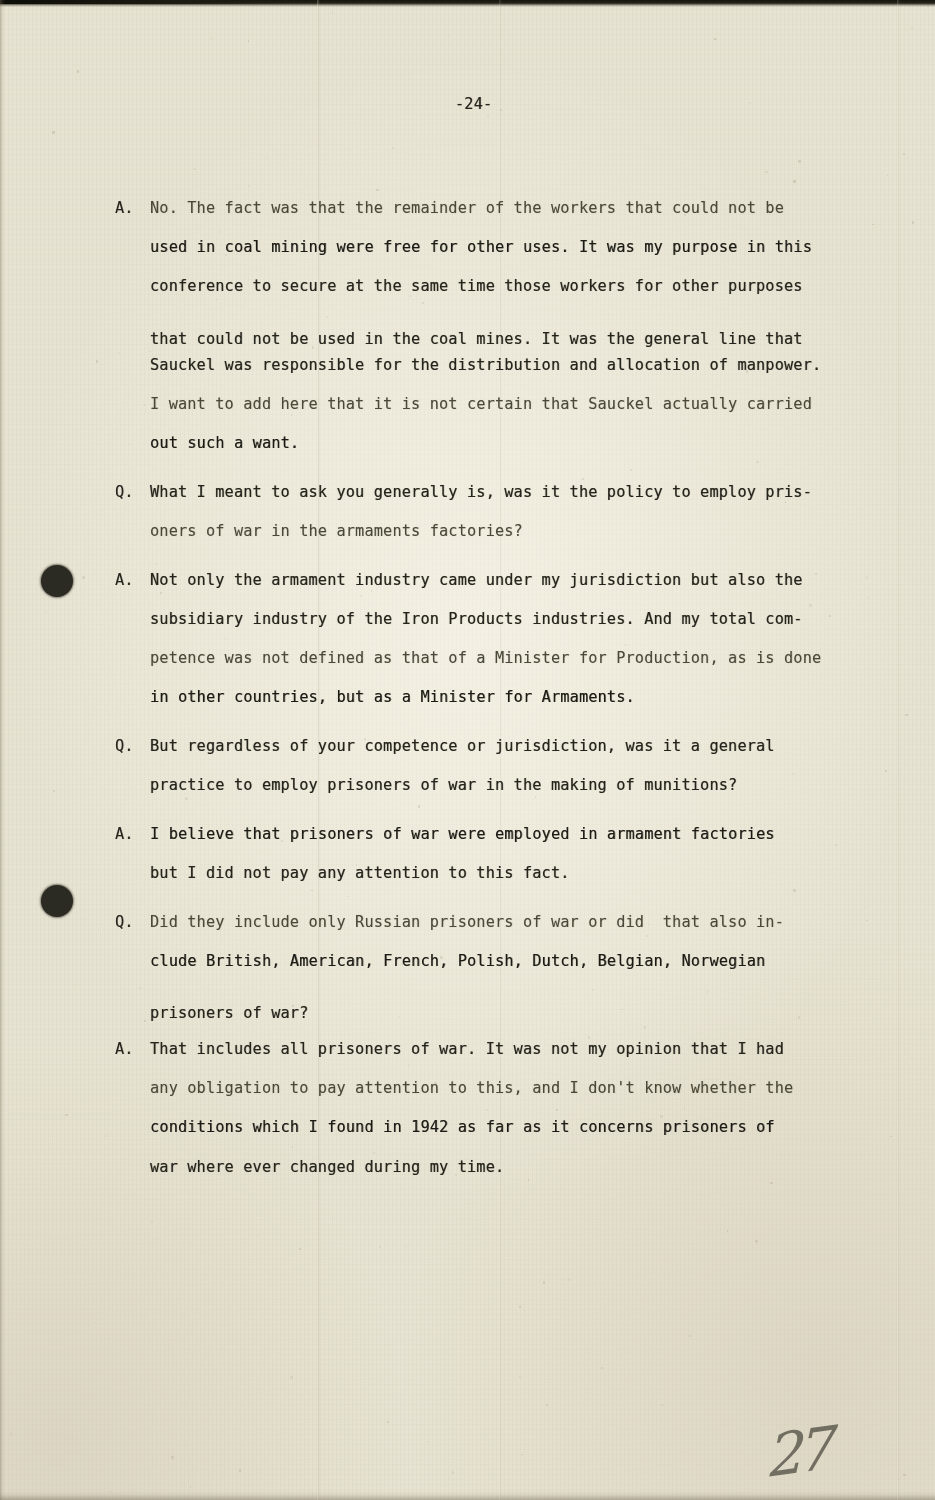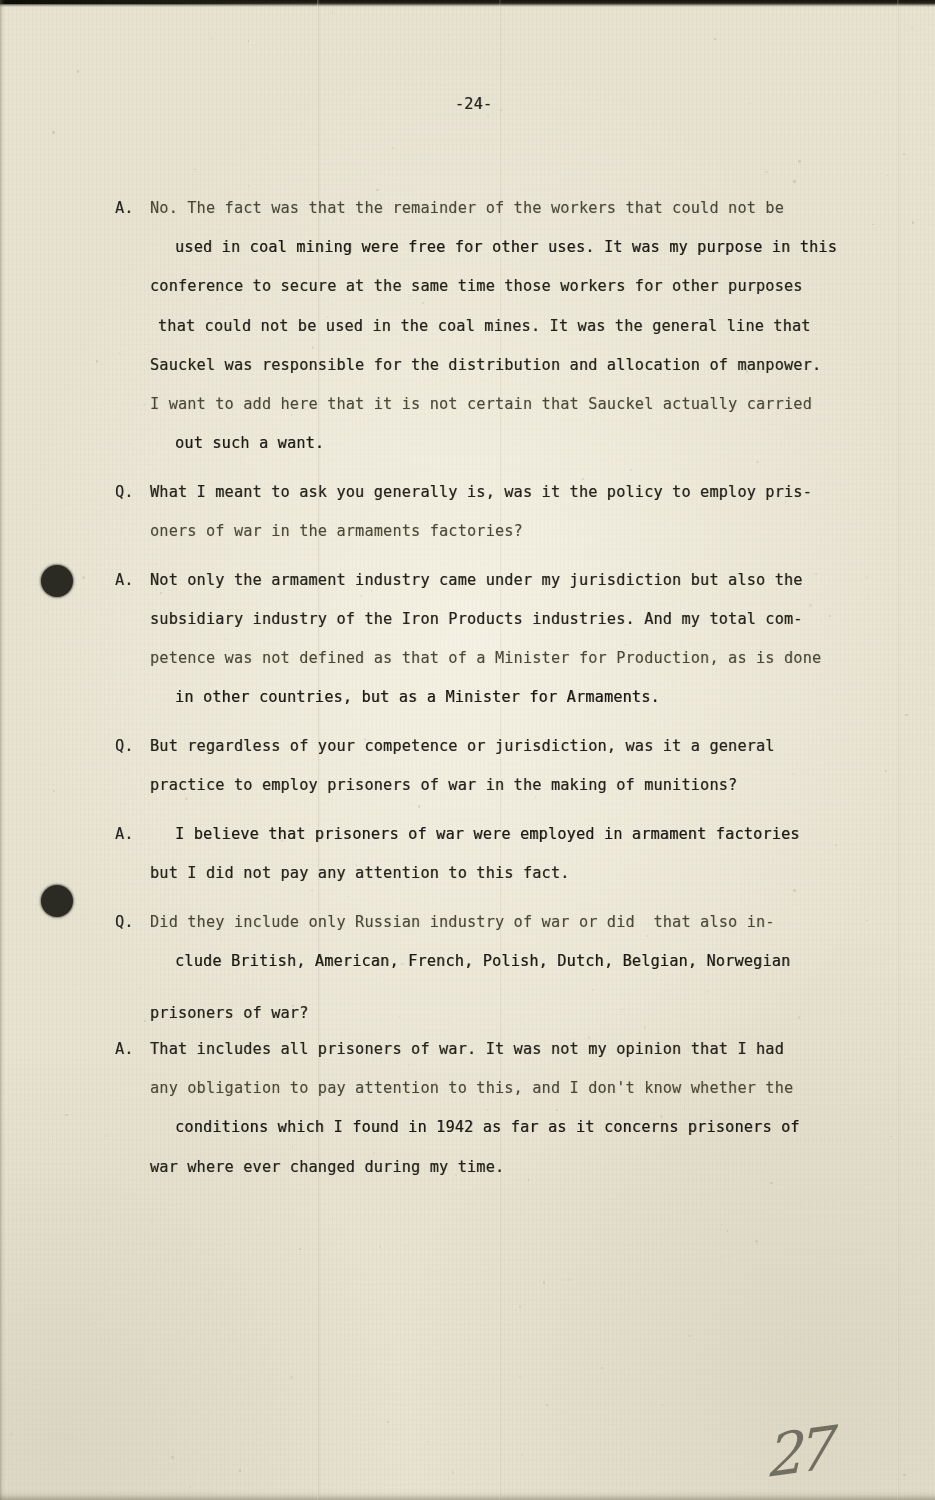--- a/index.html
+++ b/index.html
@@ -113,21 +113,21 @@
     color: #24231c;
     font-size: 15.2px;
     letter-spacing: 0.18px;
     white-space: pre;
     text-shadow:
       0.5px 0.3px 0px rgba(58,56,44,0.42),
       -0.4px 0.25px 0.7px rgba(96,92,72,0.28);
   }
   
   .ink-light { color: #4a4839; text-shadow: 0.4px 0.3px 0.8px rgba(120,115,92,0.45); }
-  .ink-heavy { color: #1b1a14; text-shadow: 0.6px 0.35px 0px rgba(45,43,34,0.55); margin-left: 25px; }
+  .ink-heavy { color: #1b1a14; text-shadow: 0.6px 0.35px 0px rgba(45,43,34,0.55); }
 
   .handmark {
     position: absolute;
     left: 770px;
     top: 1418px;
     font-family: "DejaVu Serif", "Liberation Serif", serif;
     font-size: 58px;
     color: #57544a;
     opacity: 0.80;
     transform: rotate(-8deg) skewX(-10deg);
@@ -166,21 +166,21 @@
   <div class="hole" style="left:41px; top:885px;"></div>
 
   <div class="typed page-num">-24-</div>
 
   <div class="body-block" id="transcript-body">
       <div class="qa">
         <div class="qa-label" style="top: 199px;">A.</div>
         <div class="qa-line ink-light" style="top: 199px;">No. The fact was that the remainder of the workers that could not be</div>
         <div class="qa-line ink-heavy" style="top: 238.2px;">used in coal mining were free for other uses. It was my purpose in this</div>
         <div class="qa-line" style="top: 277.4px;">conference to secure at the same time those workers for other purposes</div>
-        <div class="qa-line" style="top: 317px; margin-left: 8px;">that could not be used in the coal mines. It was the general line that</div>
+        <div class="qa-line" style="top: 330px;">that could not be used in the coal mines. It was the general line that</div>
         <div class="qa-line" style="top: 355.8px;">Sauckel was responsible for the distribution and allocation of manpower.</div>
         <div class="qa-line ink-light" style="top: 395px;">I want to add here that it is not certain that Sauckel actually carried</div>
         <div class="qa-line ink-heavy" style="top: 434.2px;">out such a want.</div>
       </div>
       <div class="qa">
         <div class="qa-label" style="top: 482.9px;">Q.</div>
         <div class="qa-line" style="top: 482.9px;">What I meant to ask you generally is, was it the policy to employ pris-</div>
         <div class="qa-line ink-light" style="top: 522.1px;">oners of war in the armaments factories?</div>
       </div>
       <div class="qa">
@@ -195,21 +195,21 @@
         <div class="qa-line" style="top: 737.1px;">But regardless of your competence or jurisdiction, was it a general</div>
         <div class="qa-line" style="top: 776.3px;">practice to employ prisoners of war in the making of munitions?</div>
       </div>
       <div class="qa">
         <div class="qa-label" style="top: 825px;">A.</div>
         <div class="qa-line ink-heavy" style="top: 825px;">I believe that prisoners of war were employed in armament factories</div>
         <div class="qa-line" style="top: 864.2px;">but I did not pay any attention to this fact.</div>
       </div>
       <div class="qa">
         <div class="qa-label" style="top: 912.9px;">Q.</div>
-        <div class="qa-line ink-light" style="top: 912.9px;">Did they include only Russian industry of war or did  that also in-</div>
+        <div class="qa-line ink-light" style="top: 912.9px;">Did they include only Russian prisoners of war or did  that also in-</div>
         <div class="qa-line ink-heavy" style="top: 952.1px;">clude British, American, French, Polish, Dutch, Belgian, Norwegian</div>
         <div class="qa-line" style="top: 1004px;">prisoners of war?</div>
       </div>
       <div class="qa">
         <div class="qa-label" style="top: 1040px;">A.</div>
         <div class="qa-line" style="top: 1040px;">That includes all prisoners of war. It was not my opinion that I had</div>
         <div class="qa-line ink-light" style="top: 1079.2px;">any obligation to pay attention to this, and I don't know whether the</div>
         <div class="qa-line ink-heavy" style="top: 1118.4px;">conditions which I found in 1942 as far as it concerns prisoners of</div>
         <div class="qa-line" style="top: 1157.6px;">war where ever changed during my time.</div>
       </div>

